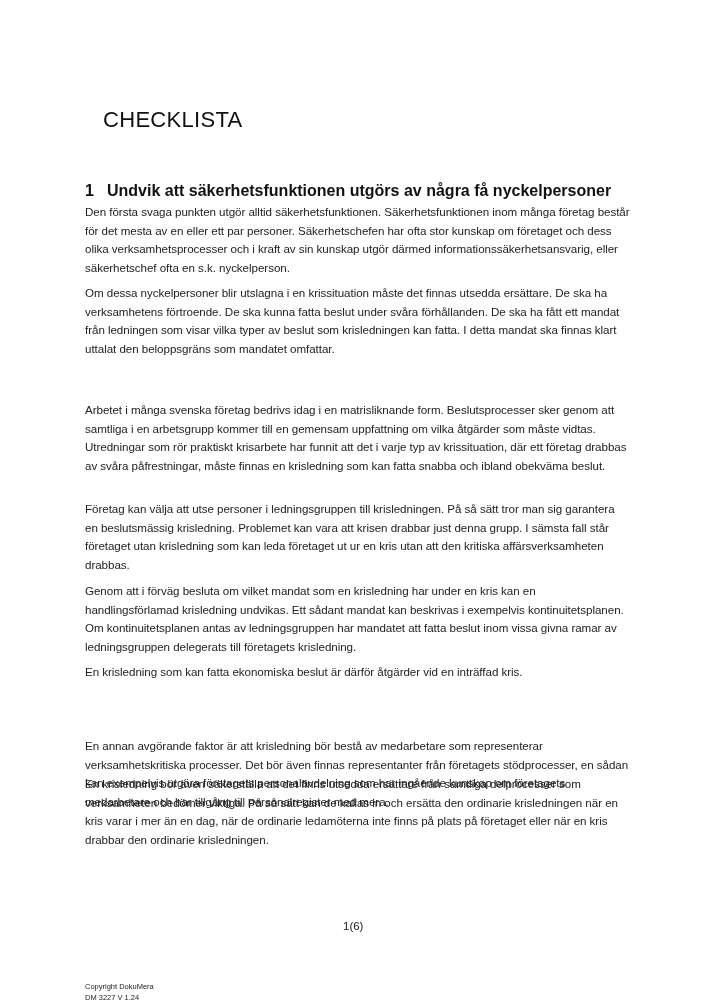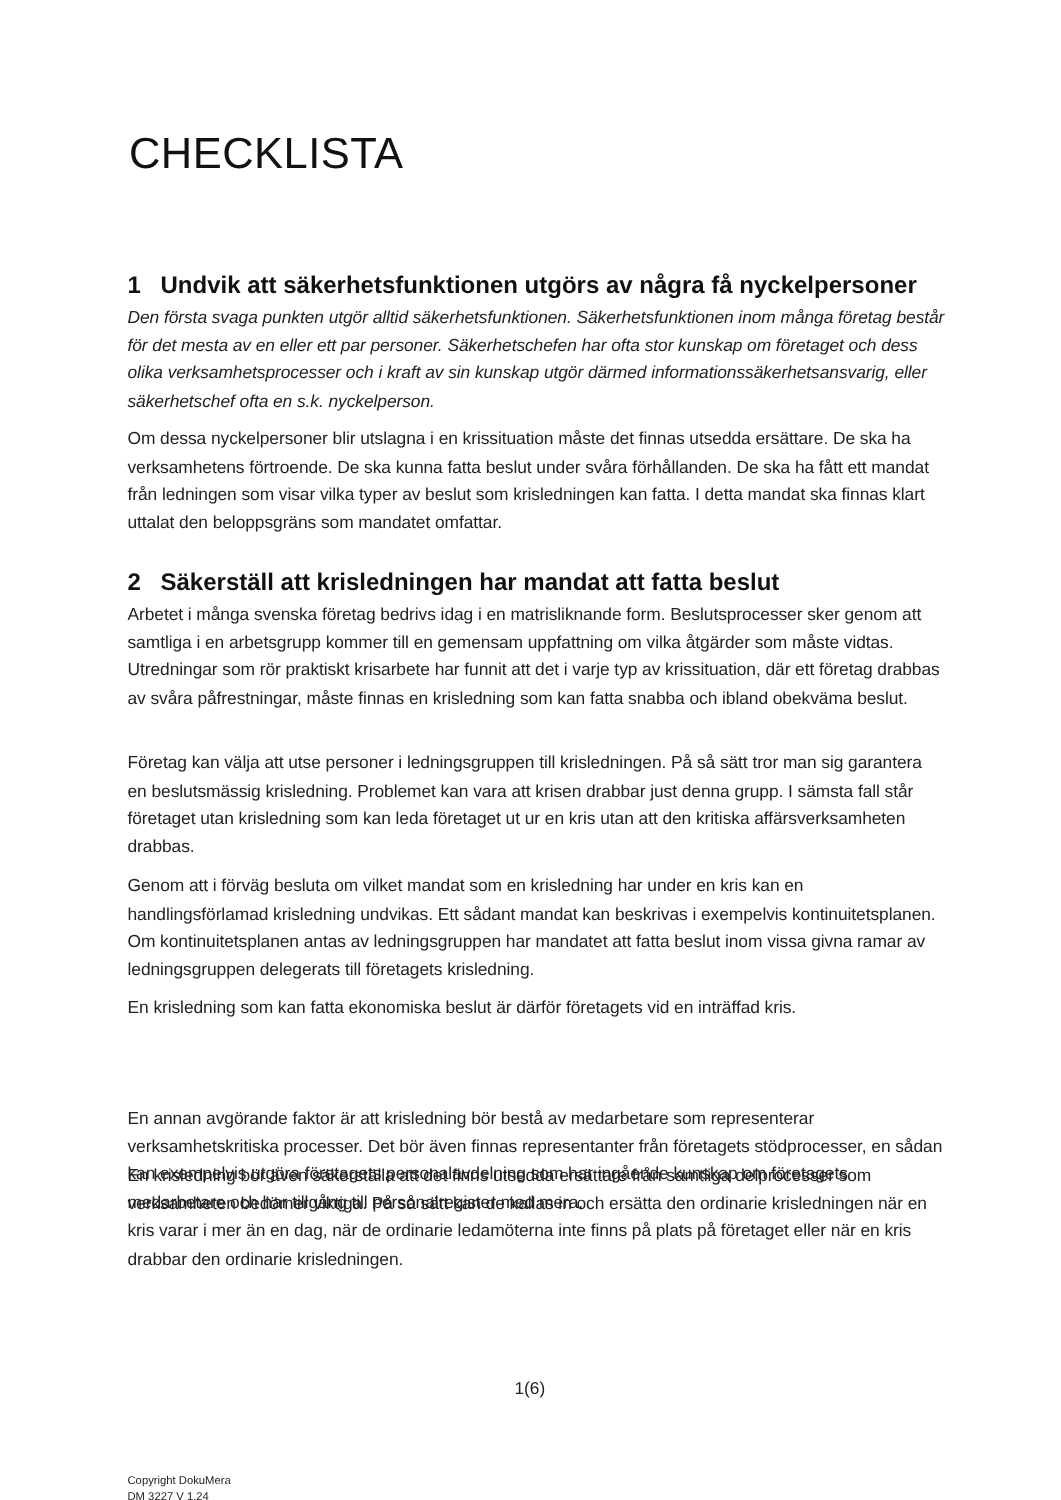--- a/index.html
+++ b/index.html
@@ -1,45 +1,44 @@
 <!DOCTYPE html>
 <html><head>
 <meta charset="utf-8">
 <style>
   html, body { margin: 0; padding: 0; background: #ffffff; }
   body { width: 707px; height: 1000px; position: relative; overflow: hidden;
          font-family: "Liberation Sans", "DejaVu Sans", sans-serif; color: #222; }
   .page { position: absolute; left: 0; top: 0; width: 707px; height: 1000px; background: #fff; }
-  .title { position: absolute; left: 85px; top: 86px; font-size: 29px; letter-spacing: 0.3px;
-           color: #111; font-weight: normal; margin: 1px; line-height: 32px; }
+  .title { position: absolute; left: 85px; top: 86px; font-size: 22px; letter-spacing: 0.3px;
+           color: #111; font-weight: normal; margin: 18px; line-height: 32px; }
   .subtitle { position: absolute; left: 85px; top: 121px; font-size: 12.6px; letter-spacing: 1px;
               color: #222; margin: 0; line-height: 16px; }
   .h { position: absolute; left: 85px; font-size: 16px; color: #111; margin: 0; font-weight: bold;
        line-height: 20px; white-space: nowrap; }
   .h .num { display: inline-block; width: 22px; }
   .p { position: absolute; left: 85px; width: 545px; font-size: 11.6px; line-height: 18.6px;
        color: #222; margin: 0; letter-spacing: -0.05px; }
   .pagenum { position: absolute; left: 343px; top: 920px; font-size: 11.5px; color: #222; text-align: center; }
   .footer { position: absolute; left: 85px; top: 937px; font-size: 7.5px; line-height: 11px; color: #222; margin-top: 44px; }
 </style>
 </head>
 <body>
 
 <div class="page">
   <h1 class="title">CHECKLISTA</h1>
 
   <h2 class="h" style="top:181px;"><span class="num">1</span><span>Undvik att säkerhetsfunktionen utgörs av några få nyckelpersoner</span></h2>
-  <p class="p" style="top:203px;font-style:italic;">Den första svaga punkten utgör alltid säkerhetsfunktionen. Säkerhetsfunktionen inom många företag består för det mesta av en eller ett par personer. Säkerhetschefen har ofta stor kunskap om företaget och dess olika verksamhetsprocesser och i kraft av sin kunskap utgör därmed informationssäkerhetsansvarig, eller säkerhetschef ofta en s.k. nyckelperson.</p>
+  <p class="p" style="top:203px;">Den första svaga punkten utgör alltid säkerhetsfunktionen. Säkerhetsfunktionen inom många företag består för det mesta av en eller ett par personer. Säkerhetschefen har ofta stor kunskap om företaget och dess olika verksamhetsprocesser och i kraft av sin kunskap utgör därmed informationssäkerhetsansvarig, eller säkerhetschef ofta en s.k. nyckelperson.</p>
   <p class="p" style="top:284px;">Om dessa nyckelpersoner blir utslagna i en krissituation måste det finnas utsedda ersättare. De ska ha verksamhetens förtroende. De ska kunna fatta beslut under svåra förhållanden. De ska ha fått ett mandat från ledningen som visar vilka typer av beslut som krisledningen kan fatta. I detta mandat ska finnas klart uttalat den beloppsgräns som mandatet omfattar.</p>
 
-  <h2 class="h" style="top:379px;"><span class="num">2</span><span>Säkerställ att krisledningen har mandat att fatta beslut</span></h2>
   <p class="p" style="top:401px;">Arbetet i många svenska företag bedrivs idag i en matrisliknande form. Beslutsprocesser sker genom att samtliga i en arbetsgrupp kommer till en gemensam uppfattning om vilka åtgärder som måste vidtas. Utredningar som rör praktiskt krisarbete har funnit att det i varje typ av krissituation, där ett företag drabbas av svåra påfrestningar, måste finnas en krisledning som kan fatta snabba och ibland obekväma beslut.</p>
   <p class="p" style="top:500px;">Företag kan välja att utse personer i ledningsgruppen till krisledningen. På så sätt tror man sig garantera en beslutsmässig krisledning. Problemet kan vara att krisen drabbar just denna grupp. I sämsta fall står företaget utan krisledning som kan leda företaget ut ur en kris utan att den kritiska affärsverksamheten drabbas.</p>
   <p class="p" style="top:582px;">Genom att i förväg besluta om vilket mandat som en krisledning har under en kris kan en handlingsförlamad krisledning undvikas. Ett sådant mandat kan beskrivas i exempelvis kontinuitetsplanen. Om kontinuitetsplanen antas av ledningsgruppen har mandatet att fatta beslut inom vissa givna ramar av ledningsgruppen delegerats till företagets krisledning.</p>
-  <p class="p" style="top:663px;">En krisledning som kan fatta ekonomiska beslut är därför företagets vid en inträffad kris.</p>
+  <p class="p" style="top:663px;">En krisledning som kan fatta ekonomiska beslut är därför åtgärder vid en inträffad kris.</p>
   <p class="p" style="top:692px;margin-top:45px;">En annan avgörande faktor är att krisledning bör bestå av medarbetare som representerar verksamhetskritiska processer. Det bör även finnas representanter från företagets stödprocesser, en sådan kan exempelvis utgöra företagets personalavdelning som har ingående kunskap om företagets medarbetare och har tillgång till personalregister med mera.</p>
   <p class="p" style="top:775px;">En krisledning bör även säkerställa att det finns utsedda ersättare från samtliga delprocesser som verksamheten bedömer viktiga. På så sätt kan de kallas in och ersätta den ordinarie krisledningen när en kris varar i mer än en dag, när de ordinarie ledamöterna inte finns på plats på företaget eller när en kris drabbar den ordinarie krisledningen.</p>
 
   <div class="pagenum">1(6)</div>
   <div class="footer">
     <div>Copyright DokuMera</div>
     <div>DM 3227 V 1.24</div>
   </div>
 </div>
 

